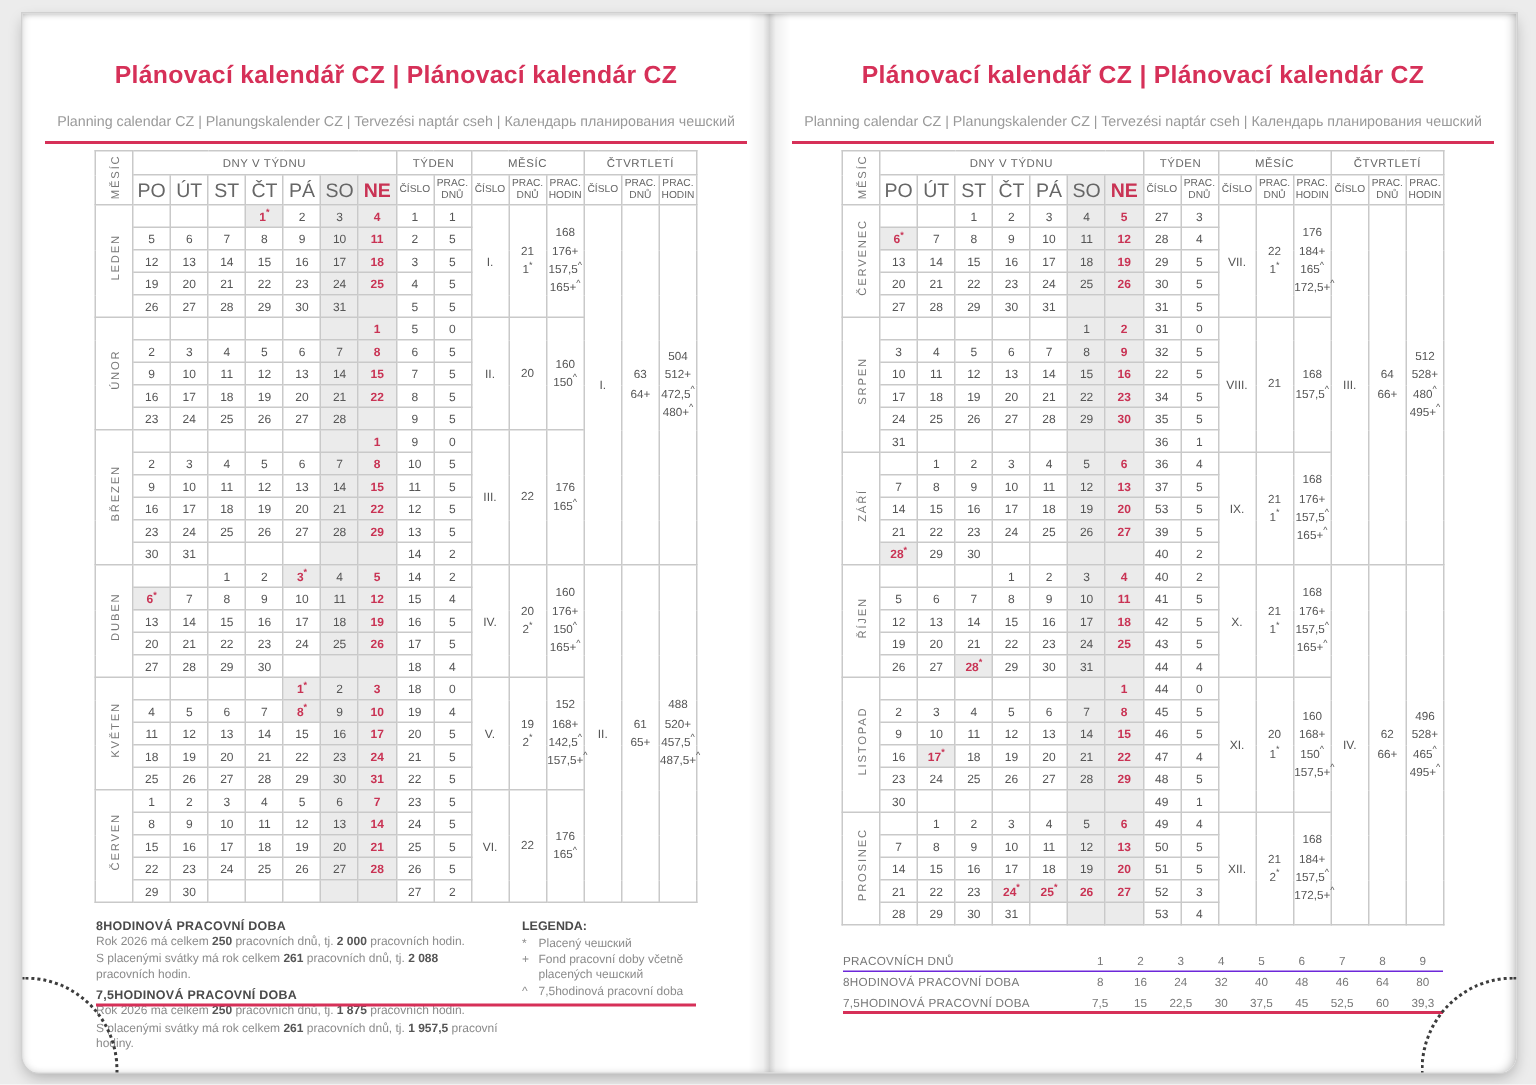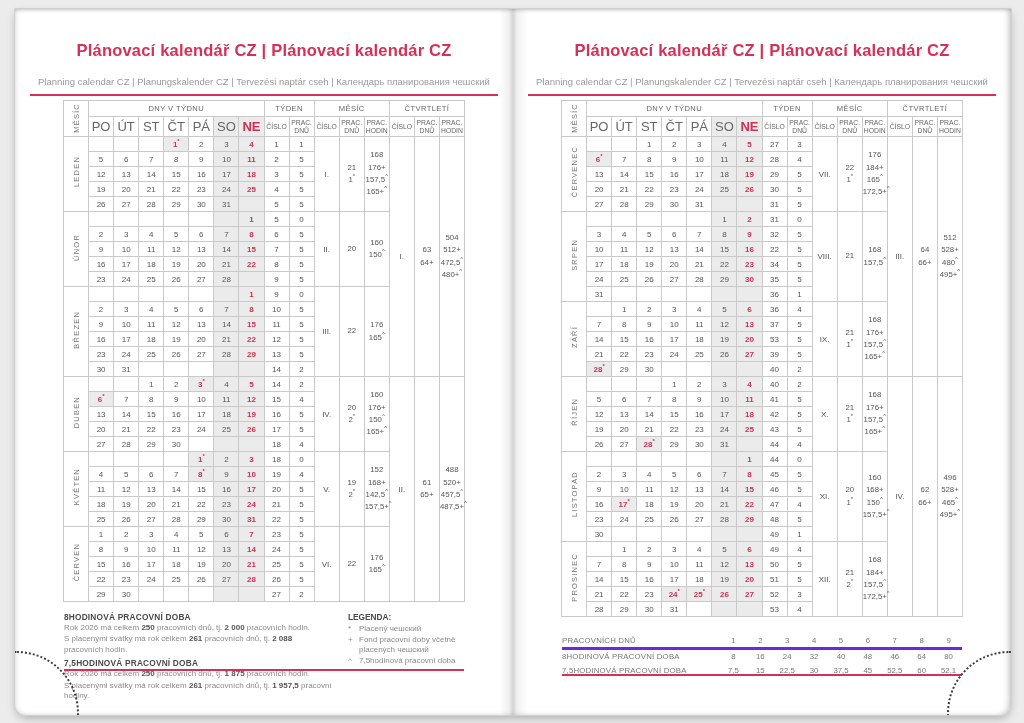--- a/index.html
+++ b/index.html
@@ -49,21 +49,21 @@
   .notes p b{color:#555;}
   .legend{margin-left:16px;flex:1;}
   .legend h3{margin:0 0 2px;font-size:8.3px;color:#4a4a4a;font-weight:700;}
   .legend .li{display:flex;margin-bottom:1px;}
   .legend .sym{width:11px;font-size:8px;color:#8b8b8b;}
   .legend .ltx{flex:1;font-size:8px;color:#8b8b8b;line-height:1.25;}
 
   .wt{width:400px;margin:16px auto 0;}
   .wt .row{display:grid;grid-template-columns:158px repeat(9,1fr);align-items:end;
            font-size:7.8px;color:#777;padding:2.5px 0 2px;}
-  .wt .row.first{border-bottom:3px solid #6d28d9;}
+  .wt .row.first{border-bottom:1px solid #6d28d9;}
   .wt .lab{text-align:left;letter-spacing:.2px;}
   .wt .v{text-align:center;}
 
   .arc{position:absolute;width:120px;height:120px;border:2.5px dotted #3c3c3c;border-radius:50%;}
   .arc.bl{left:-60px;bottom:-60px;}
   .arc.br{right:-60px;bottom:-60px;}
 </style>
 </head>
 <body>
 
@@ -950,21 +950,21 @@
         <div class="row">
           <span class="lab">7,5HODINOVÁ PRACOVNÍ DOBA</span>
           <span class="v">7,5</span>
           <span class="v">15</span>
           <span class="v">22,5</span>
           <span class="v">30</span>
           <span class="v">37,5</span>
           <span class="v">45</span>
           <span class="v">52,5</span>
           <span class="v">60</span>
-          <span class="v">52,1</span>
+          <span class="v">39,3</span>
         </div>
       </div>
     <div class="rule bottom"></div>
   </div>
 
   <div class="gutter"></div>
   <div class="arc bl"></div>
   <div class="arc br"></div>
 </div>
 

